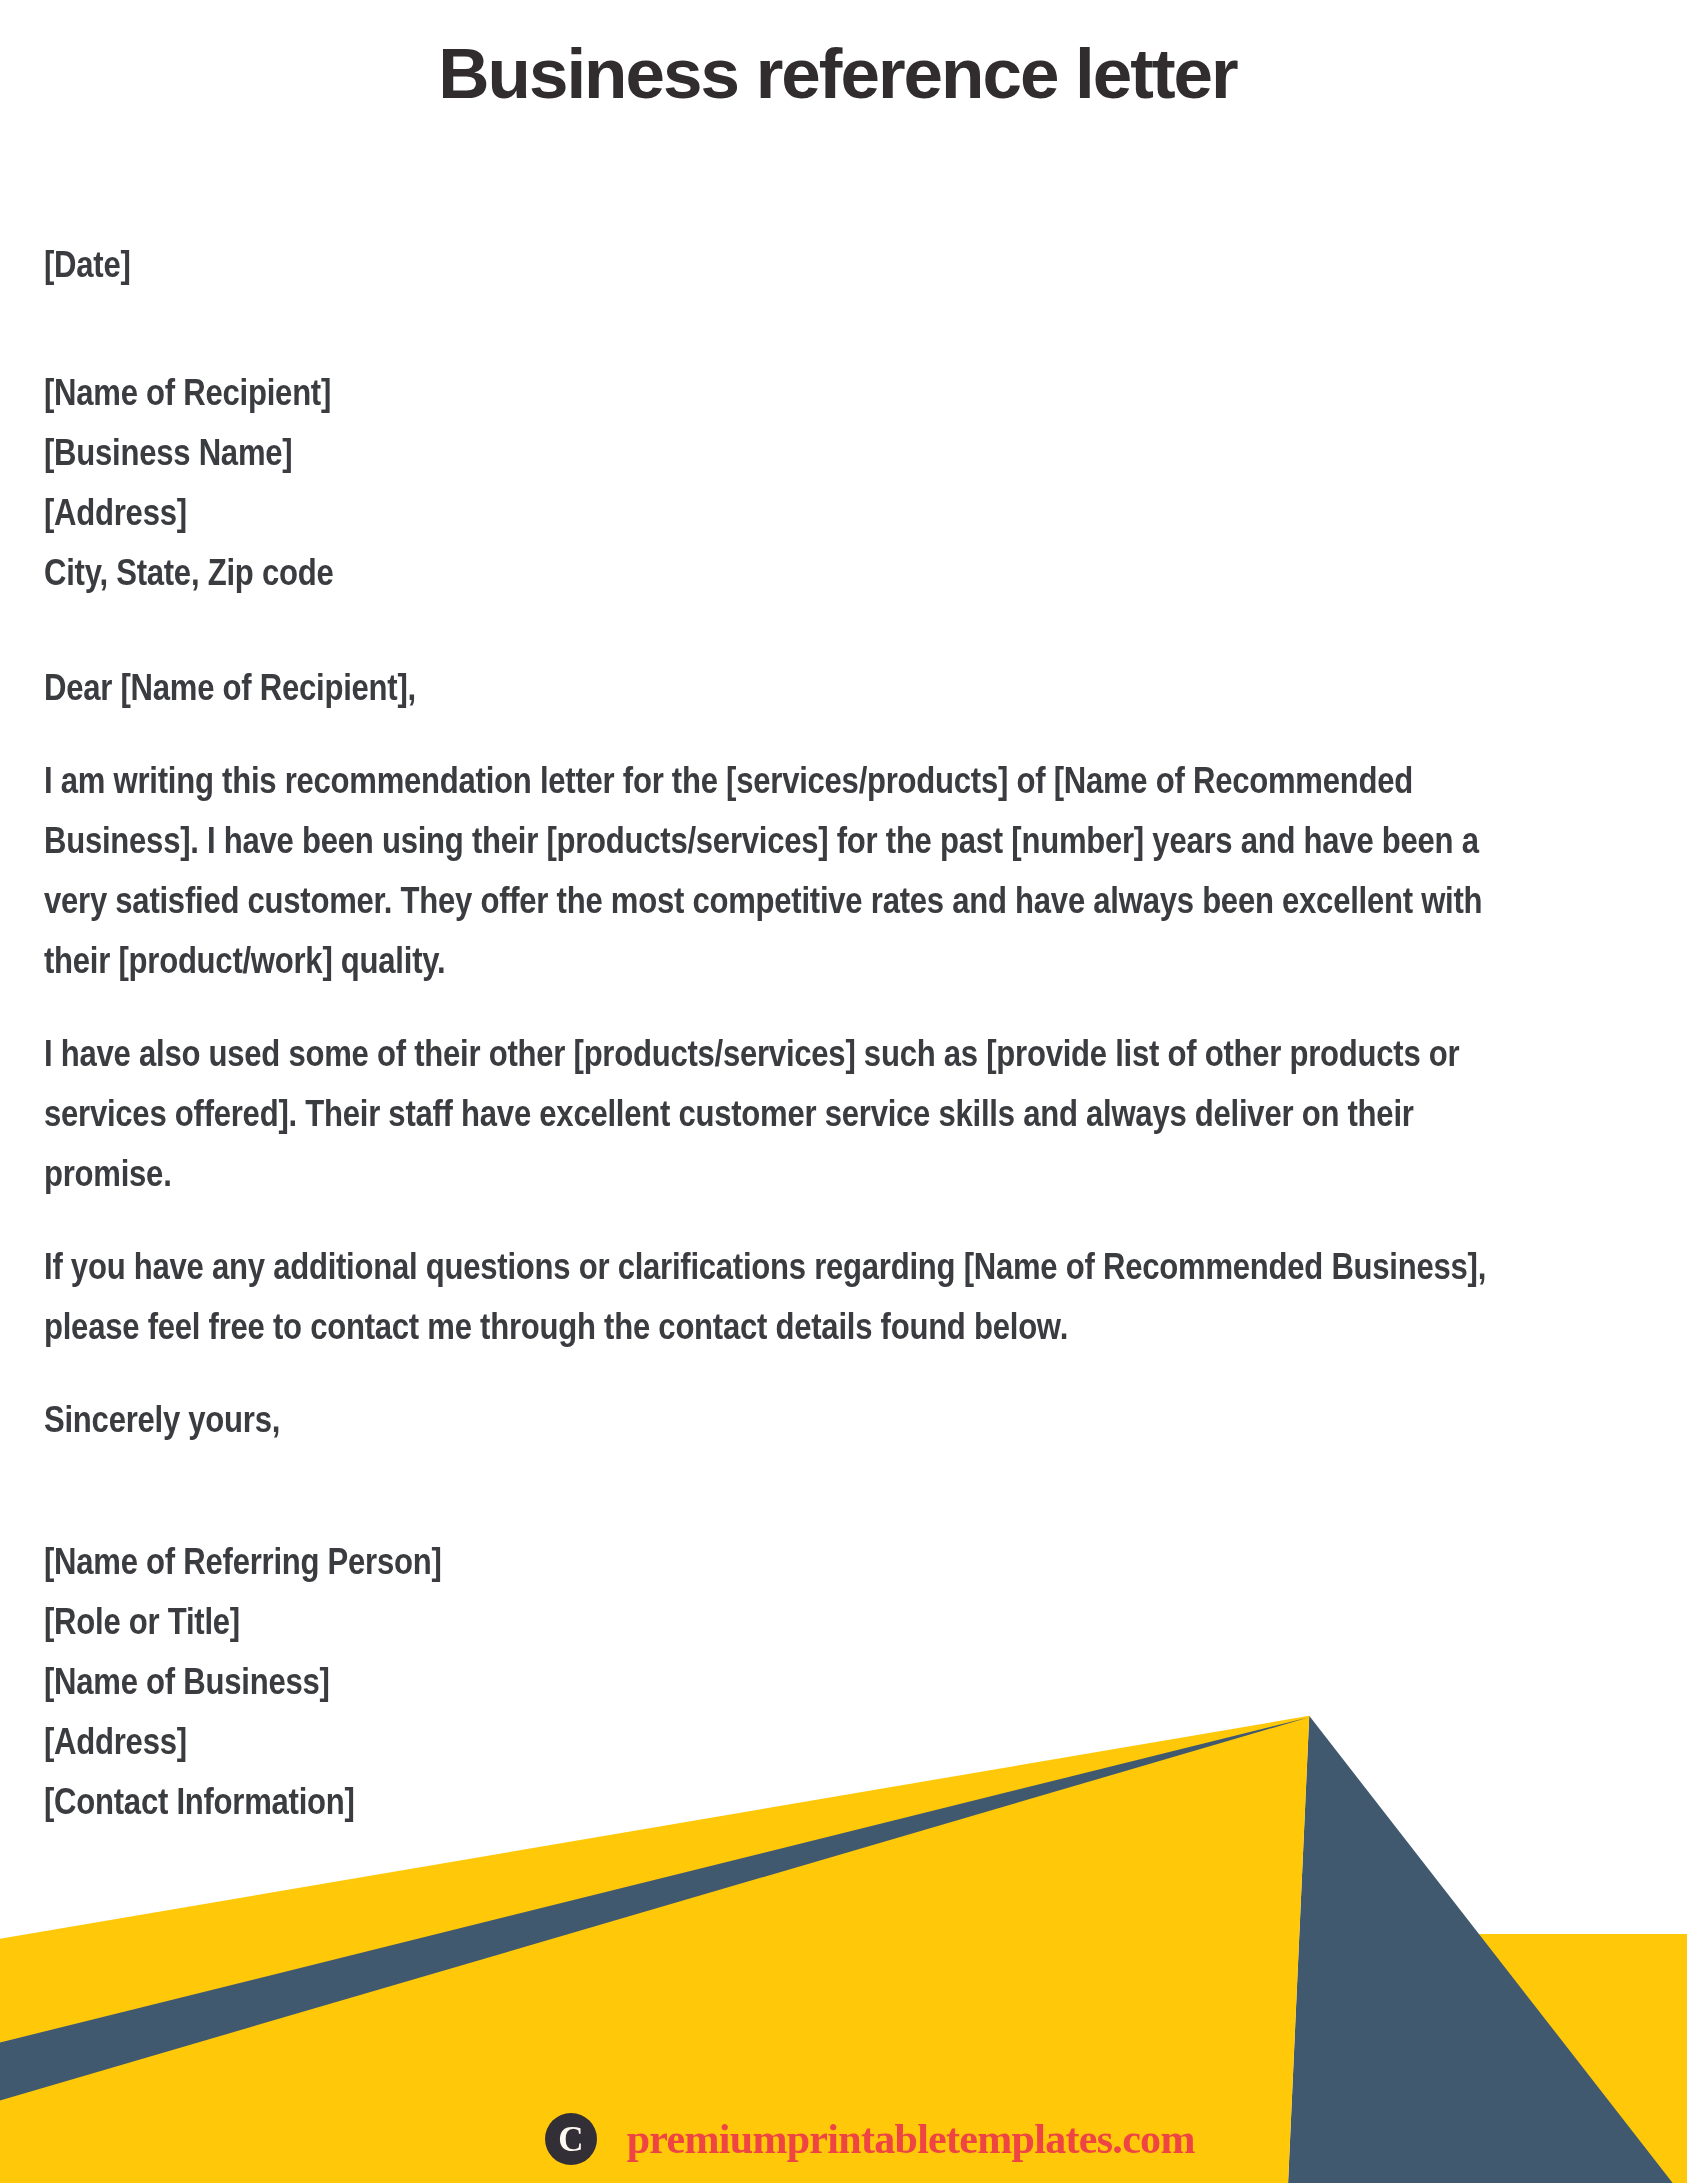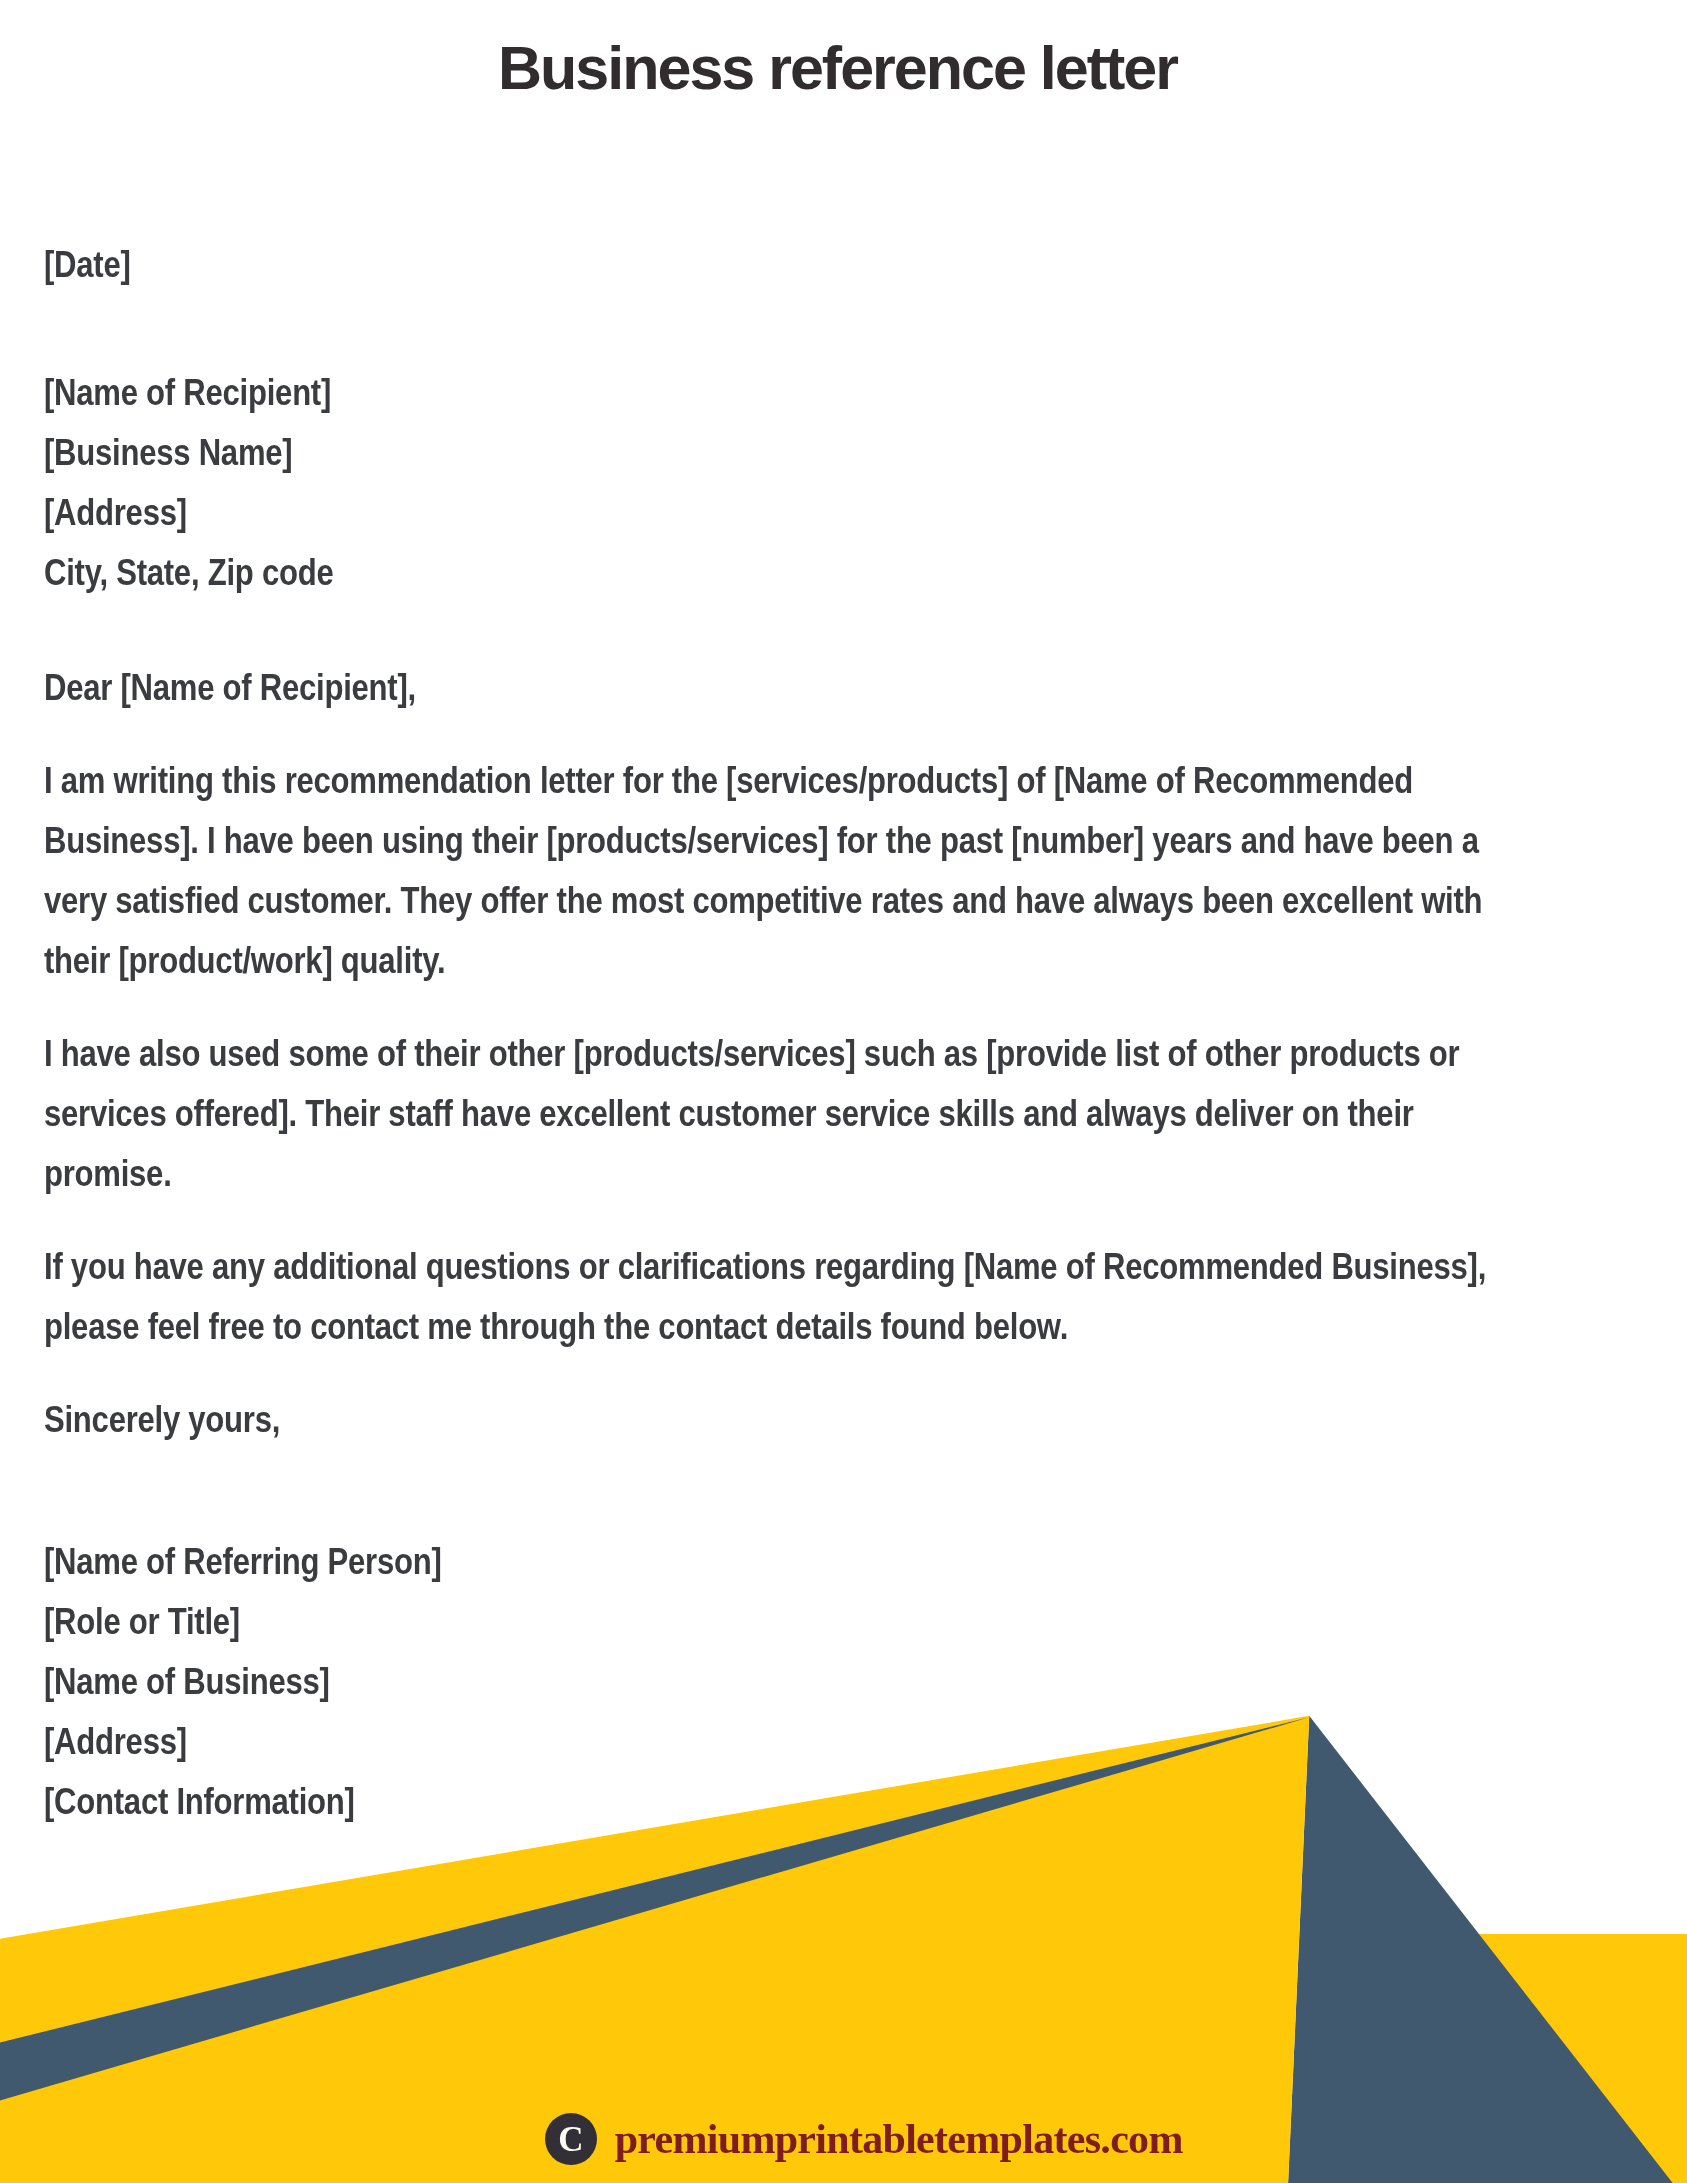--- a/index.html
+++ b/index.html
@@ -7,21 +7,21 @@
     position:relative;
     width:1687px;height:2183px;
     background:#ffffff;
     overflow:hidden;
     font-family:"Liberation Sans",sans-serif;
   }
   .doc-title{
     position:absolute;
     top:38px;left:0;right:12px;
     text-align:center;
-    font-size:61px;
+    font-size:71px;
     font-weight:700;
     letter-spacing:-2px;
     line-height:1;
     color:#312d2f;
     margin:0;
   }
   .letter{
     position:absolute;
     top:235px;left:44px;
     width:2046px;
@@ -67,22 +67,23 @@
     font-weight:700;
     font-size:35px;
     color:#fdfaf2;
     line-height:1;
   }
   .site{
     font-family:"Liberation Serif",serif;
     font-weight:700;
     font-size:42px;
     letter-spacing:-0.7px;
-    color:#7f1d1d;
+    color:#ef4444;
     white-space:nowrap;
+    margin-left:12px;
   }
 </style>
 </head>
 <body>
 
 <div class="page">
 
   <h1 class="doc-title">Business reference letter</h1>
 
   <div class="letter">

